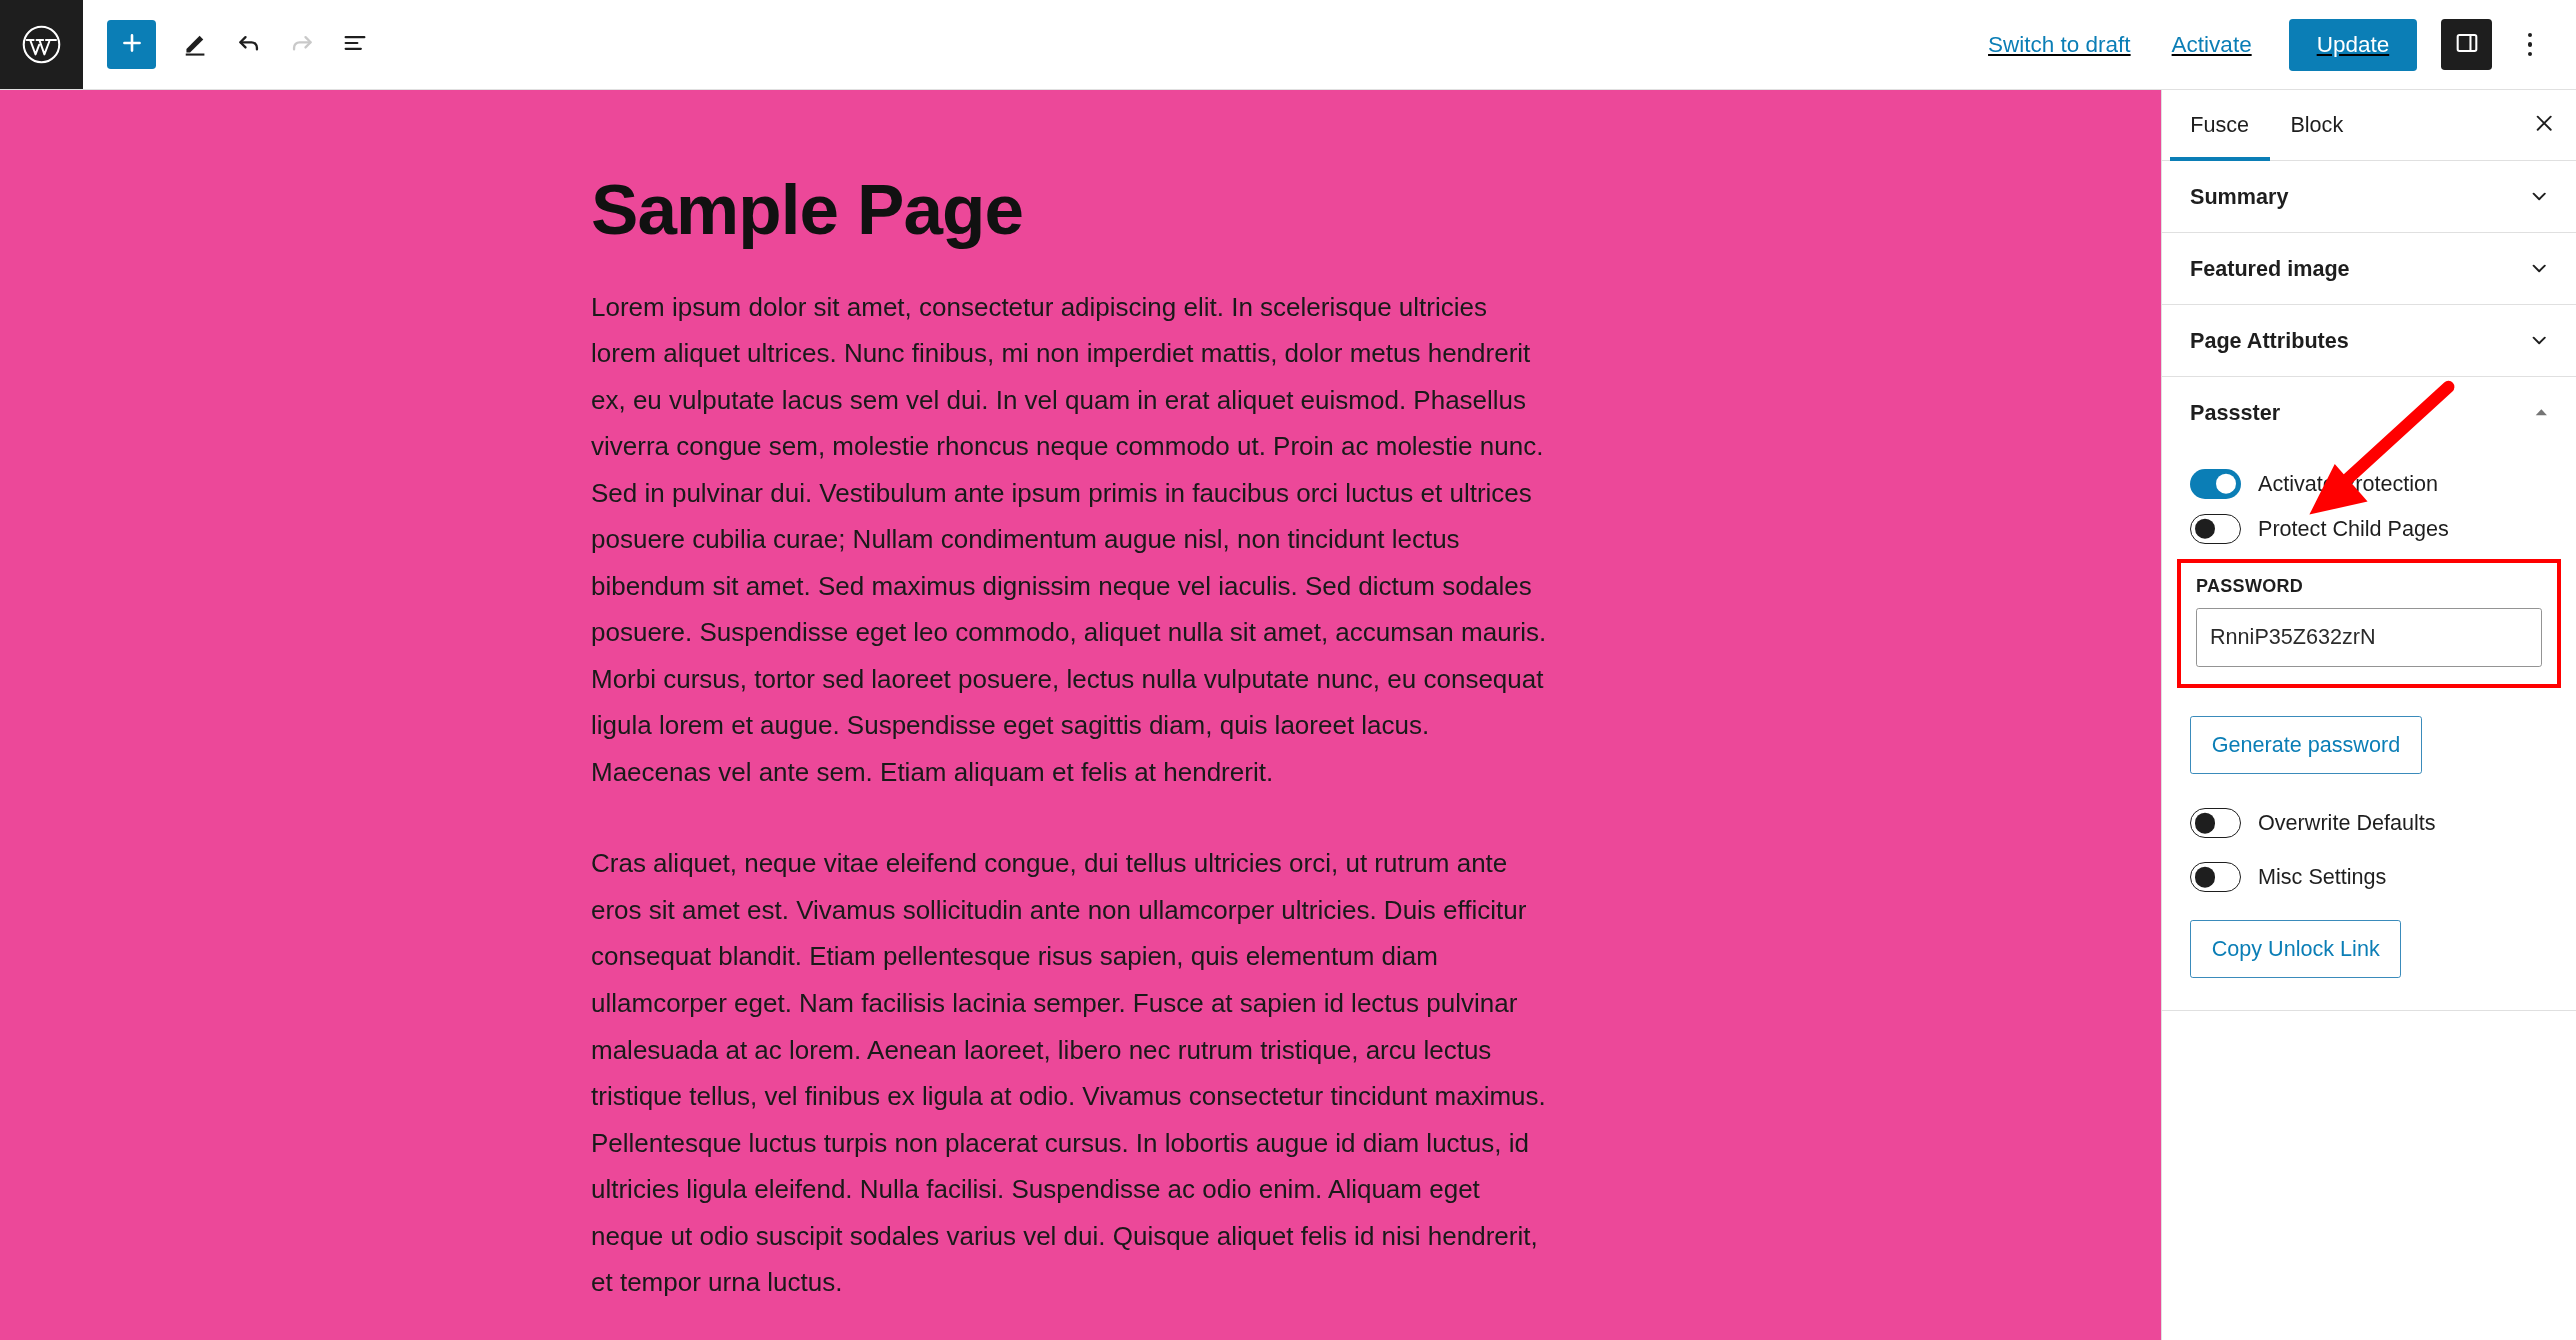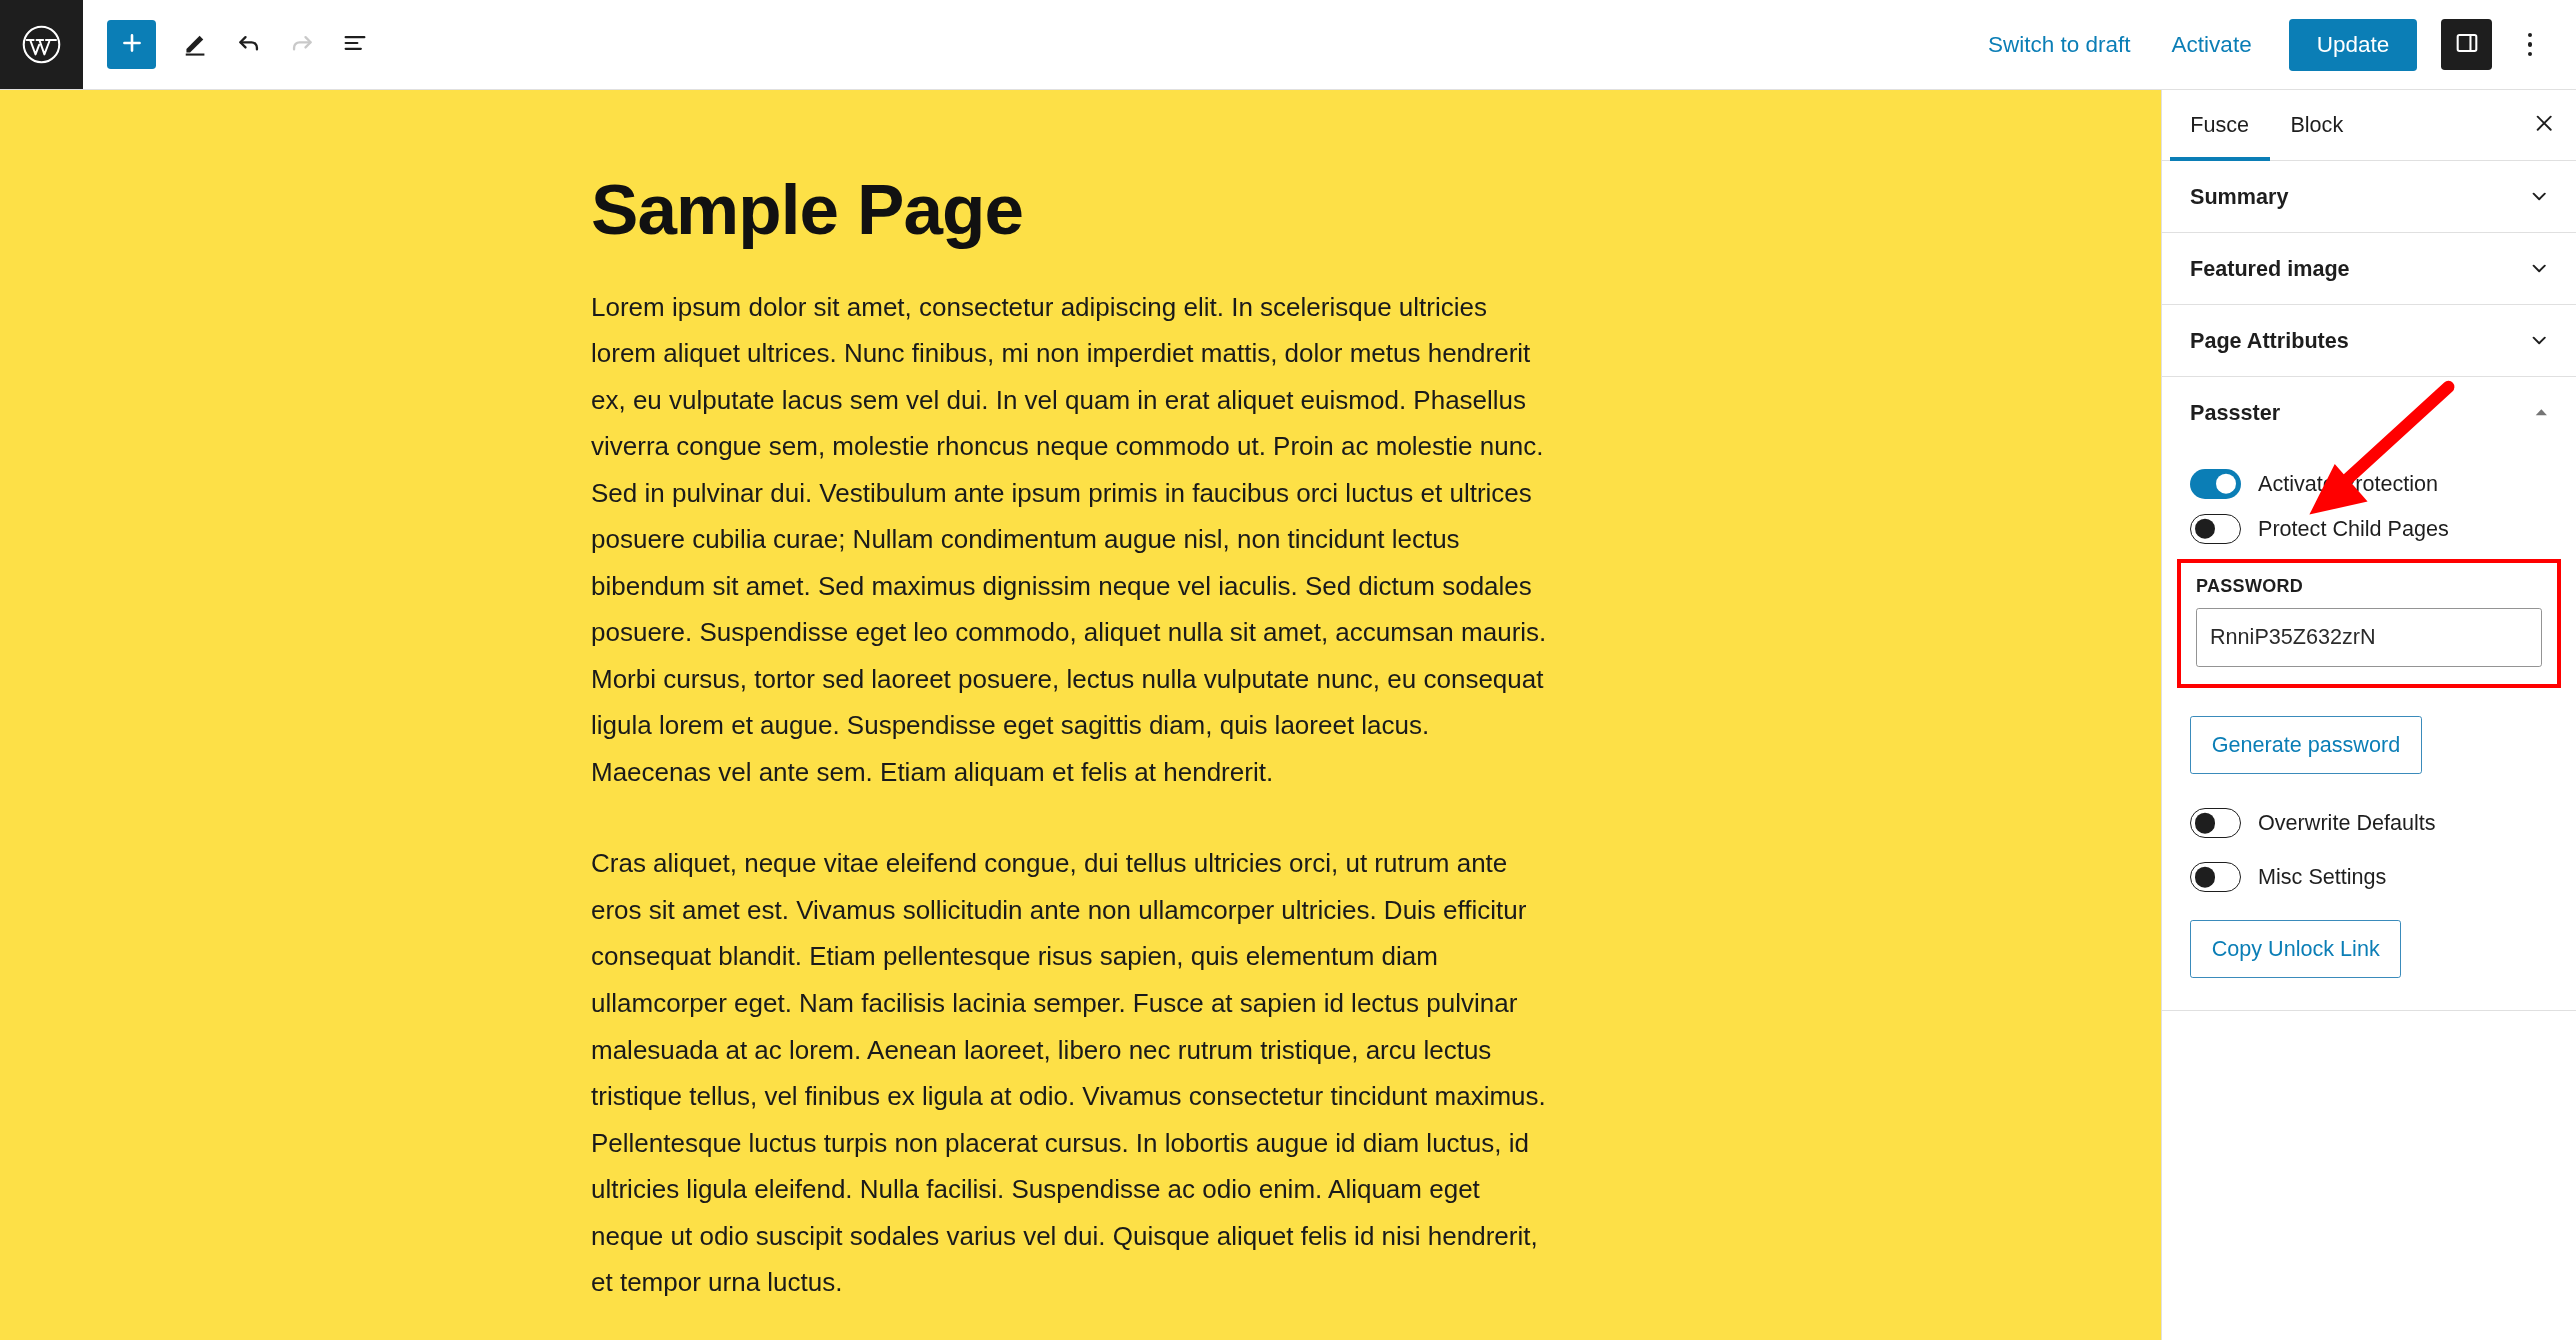--- a/index.html
+++ b/index.html
@@ -31,21 +31,21 @@
     width: 53px; height: 53px;
     display: flex; align-items: center; justify-content: center;
     background: transparent; border: none; border-radius: 3.8px;
   }
   .tb-add {
     width: 49px; height: 49px; background: #0b7eb6; border-radius: 3.8px;
     display: flex; align-items: center; justify-content: center;
     margin-right: 13px;
   }
   .tb-spacer { flex: 1 1 auto; }
-  .tb-right { display: flex; align-items: center; gap: 7px; padding-right: 24.4px; }
+  .tb-right { display: flex; align-items: center; gap: 7px; padding-right: 24.4px; text-decoration: underline; }
   .tb-link {
     color: #0b7eb6; font-size: 22.5px; background: none; border: none;
     padding: 9.4px 17px; white-space: nowrap;
   }
   .tb-update {
     background: #0b7eb6; color: #fff; font-size: 22.5px;
     border: none; border-radius: 3.8px;
     padding: 13px 28px; margin-left: 13px; white-space: nowrap;
   }
   .tb-sidebar-toggle {
@@ -59,21 +59,21 @@
     margin-left: 9.4px;
   }
   .dot { width: 4.7px; height: 4.7px; border-radius: 50%; background: #1e1e1e; display:block; }
   .dots { display: flex; flex-direction: column; gap: 4.7px; align-items: center; }
 
   
   .body-row { display: flex; flex: 1 1 auto; min-height: 0; }
 
   
   .canvas {
-    flex: 1 1 auto; background: #fde047; position: relative; overflow: hidden;
+    flex: 1 1 auto; background: #ec4899; position: relative; overflow: hidden;
   }
   .content-col {
     width: 958px;
     margin-left: 591px;
     padding-top: 83px;
   }
   .post-title {
     font-size: 71px; font-weight: 700; color: #111111;
     letter-spacing: -0.9px; line-height: 1.05;
     font-family: "Liberation Sans", sans-serif;

